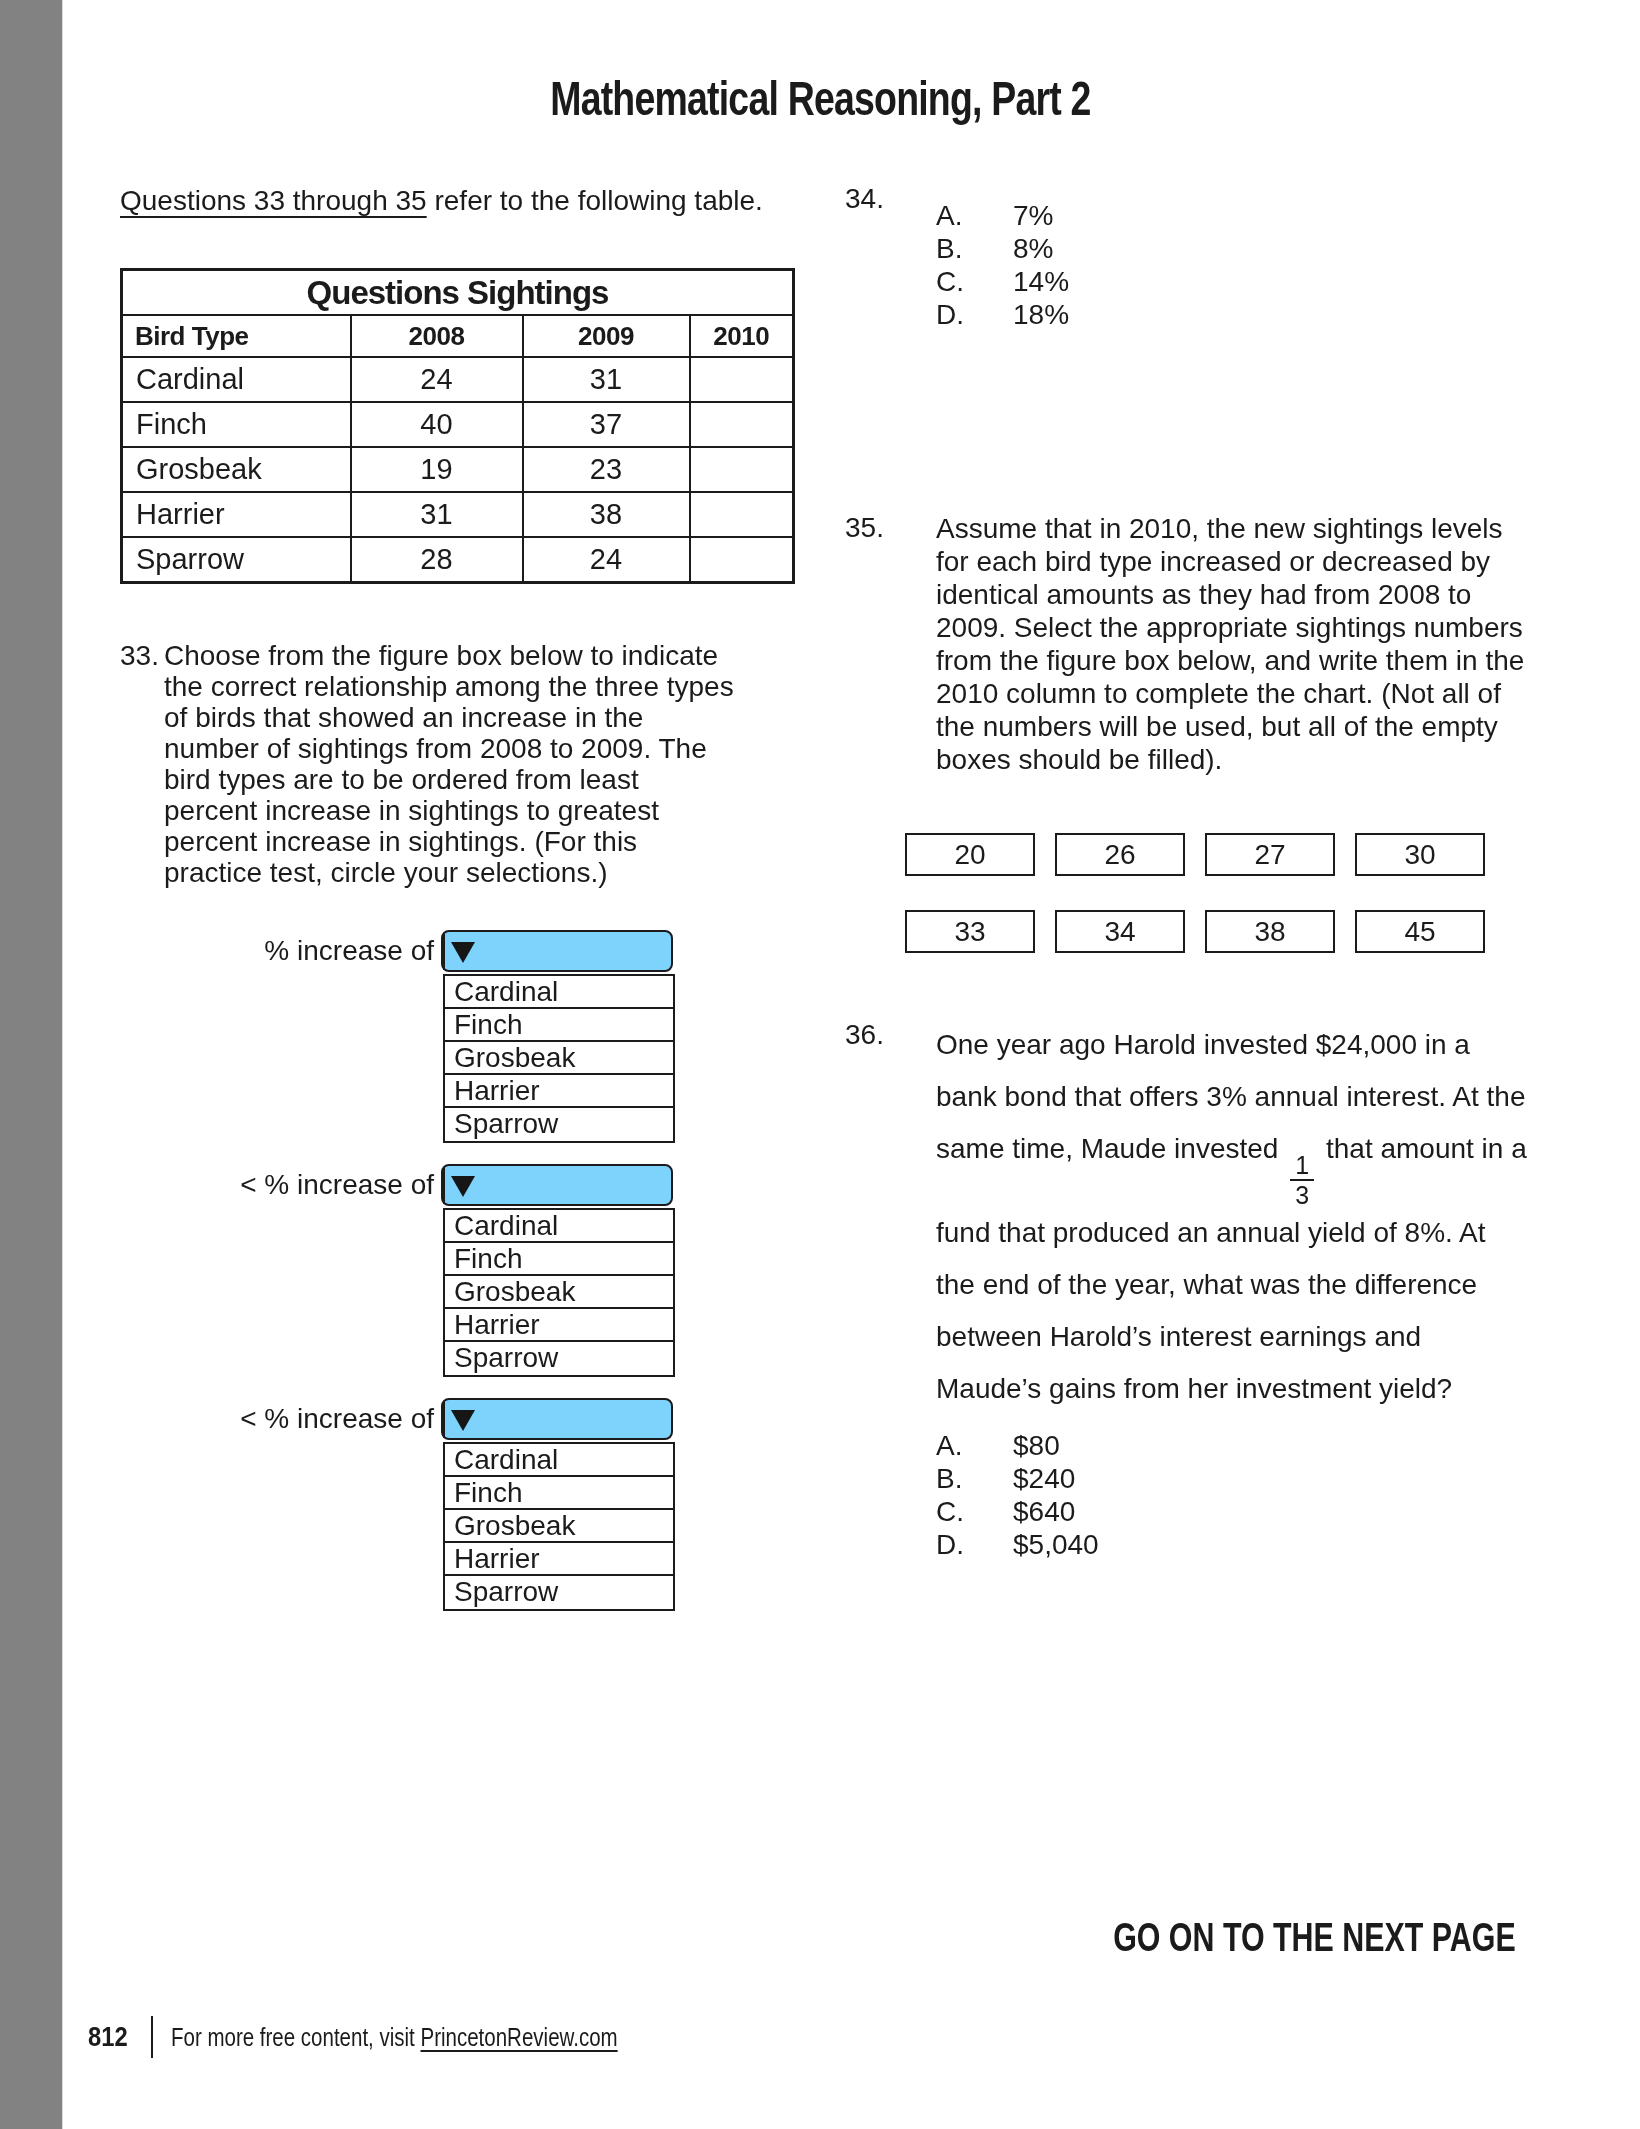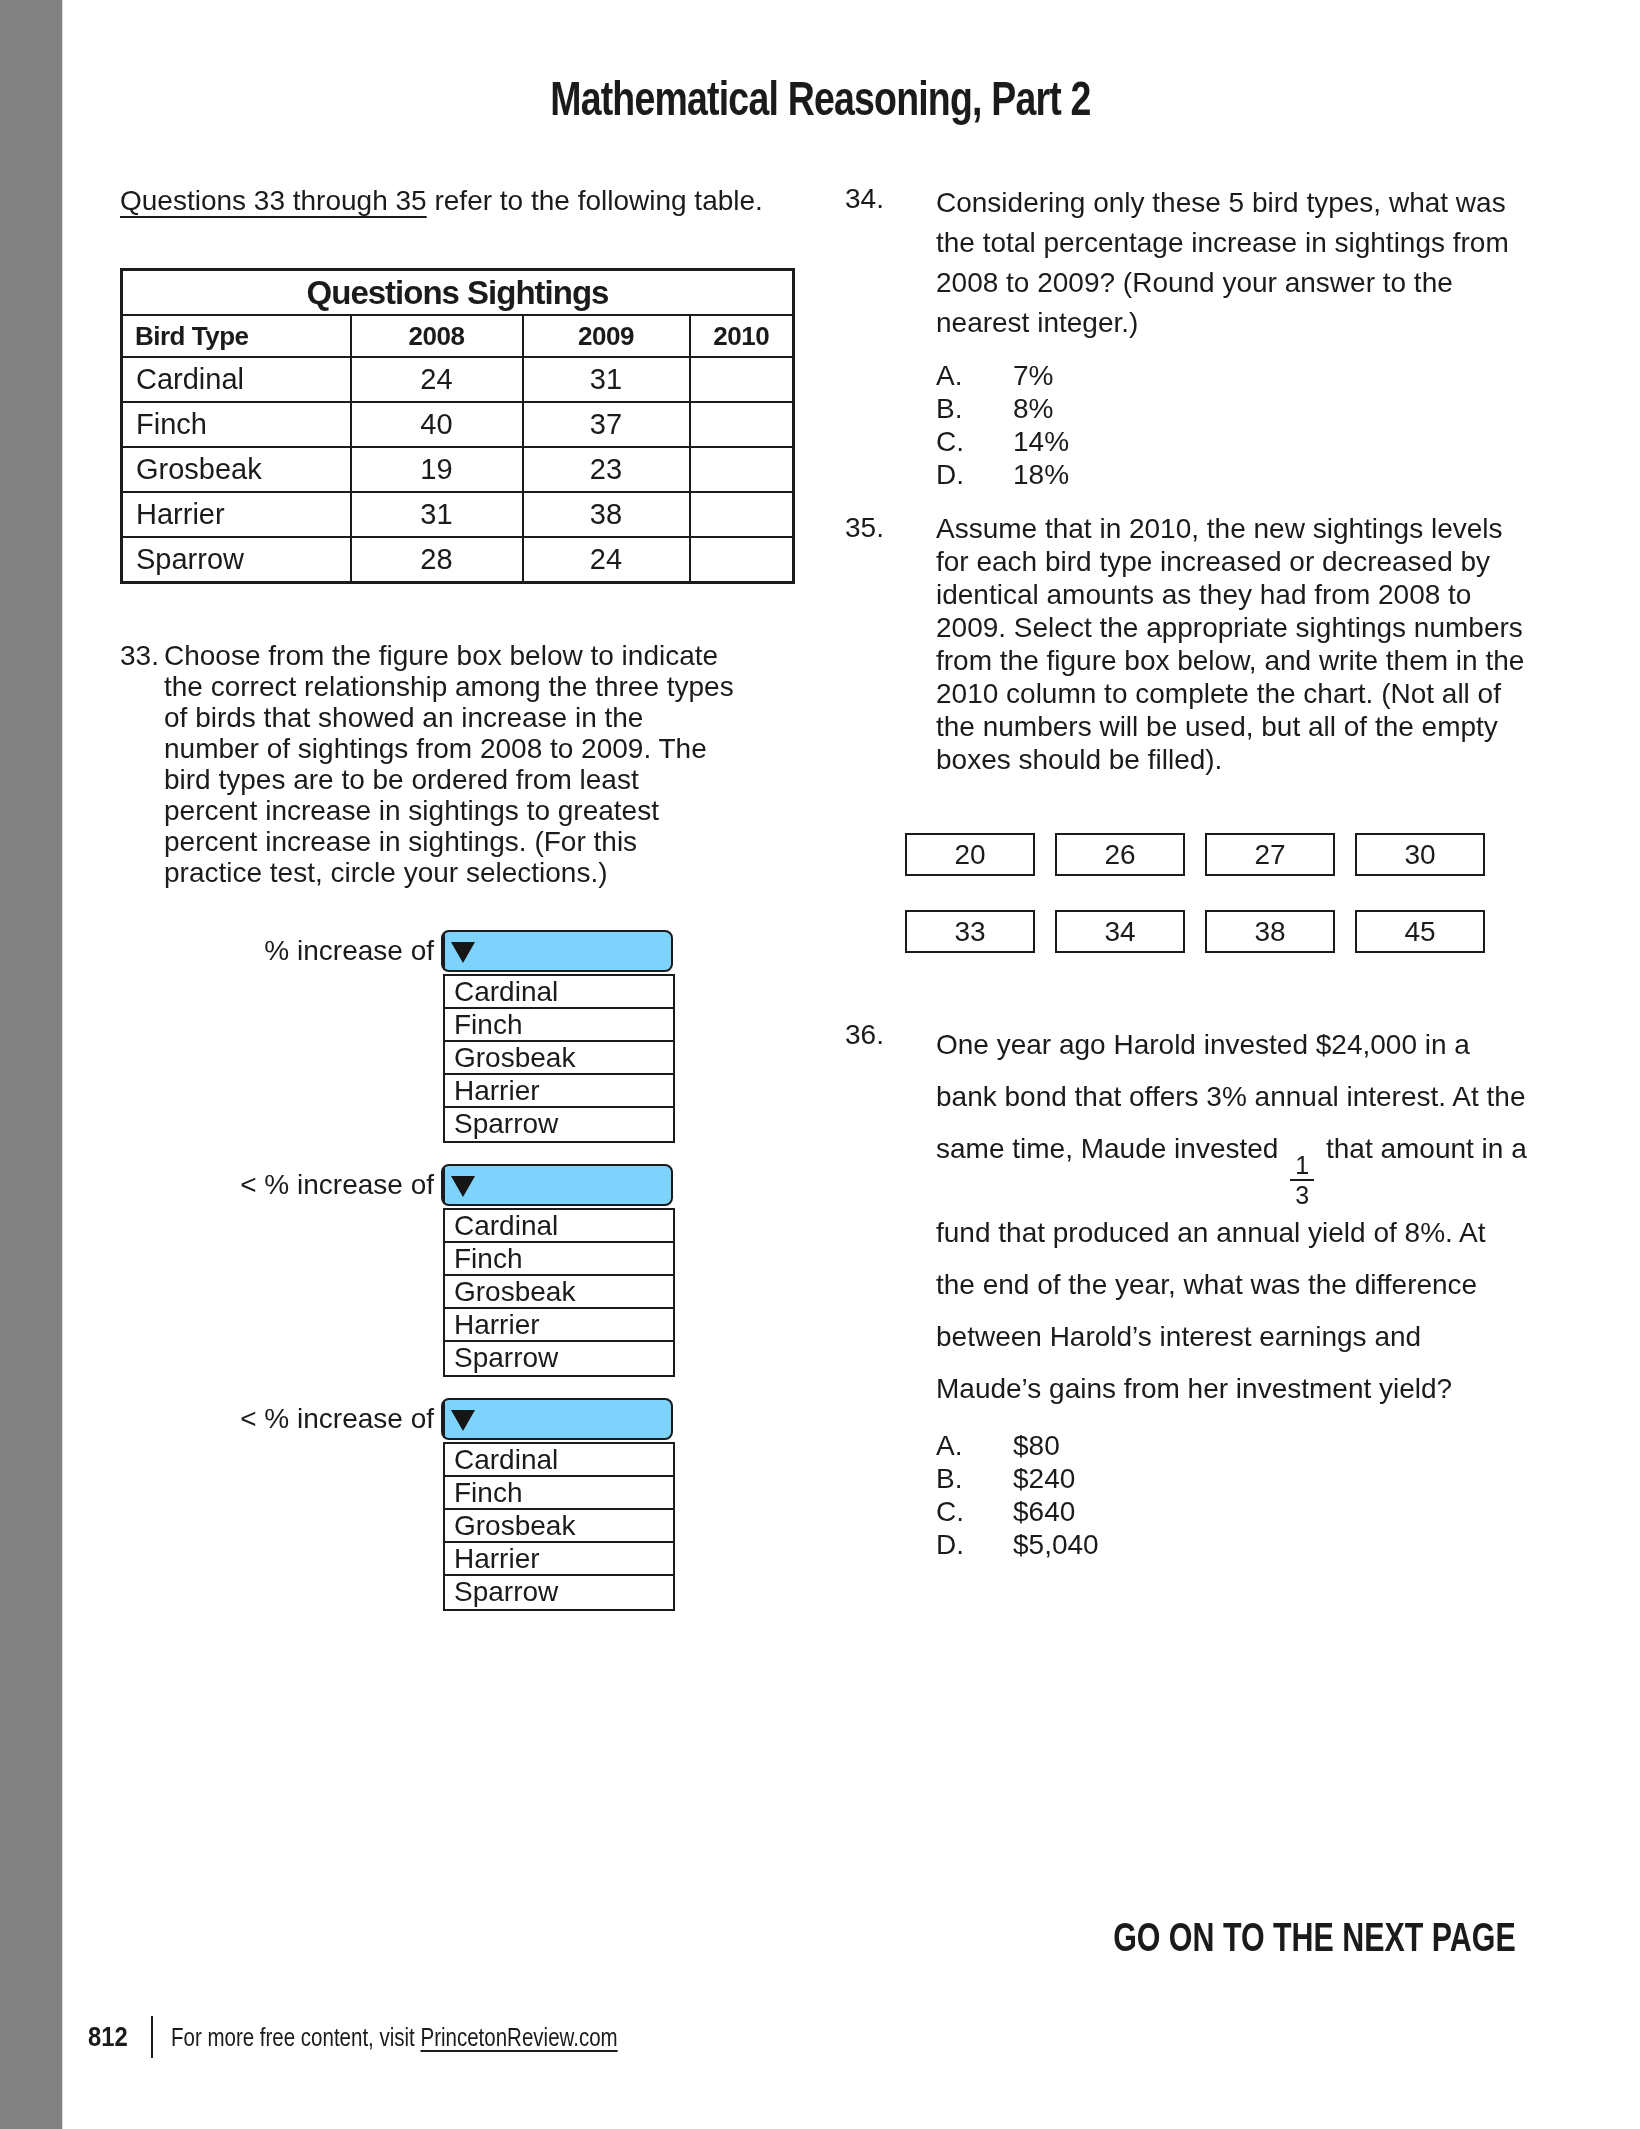--- a/index.html
+++ b/index.html
@@ -177,21 +177,20 @@
 <div class="dd-list" style="top:1442px;">
   <div class="opt">Cardinal</div>
   <div class="opt">Finch</div>
   <div class="opt">Grosbeak</div>
   <div class="opt">Harrier</div>
   <div class="opt">Sparrow</div>
 </div>
 
 <div class="q q34">
   <span class="qnum">34.</span>
-  <div class="qtext">Considering only these 5 bird types, what was the total percentage increase in sightings from 2008 to 2009? (Round your answer to the nearest integer.)</div>
   <div class="choices">
     <div class="choice">
         <span class="cl">A.</span>
         <span class="cv">7%</span>
       </div>
     <div class="choice">
         <span class="cl">B.</span>
         <span class="cv">8%</span>
       </div>
     <div class="choice">

